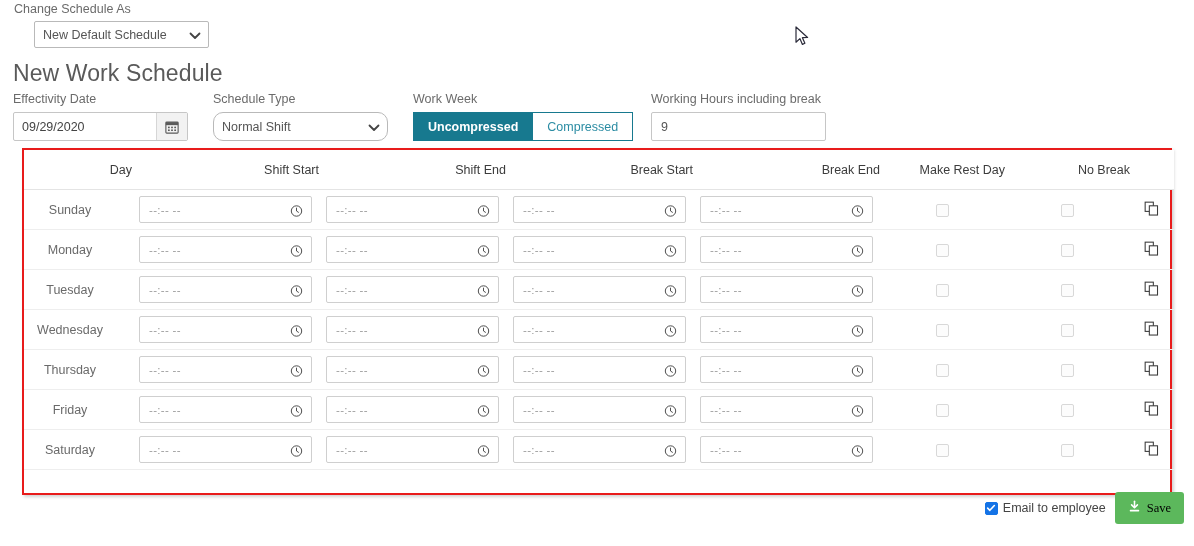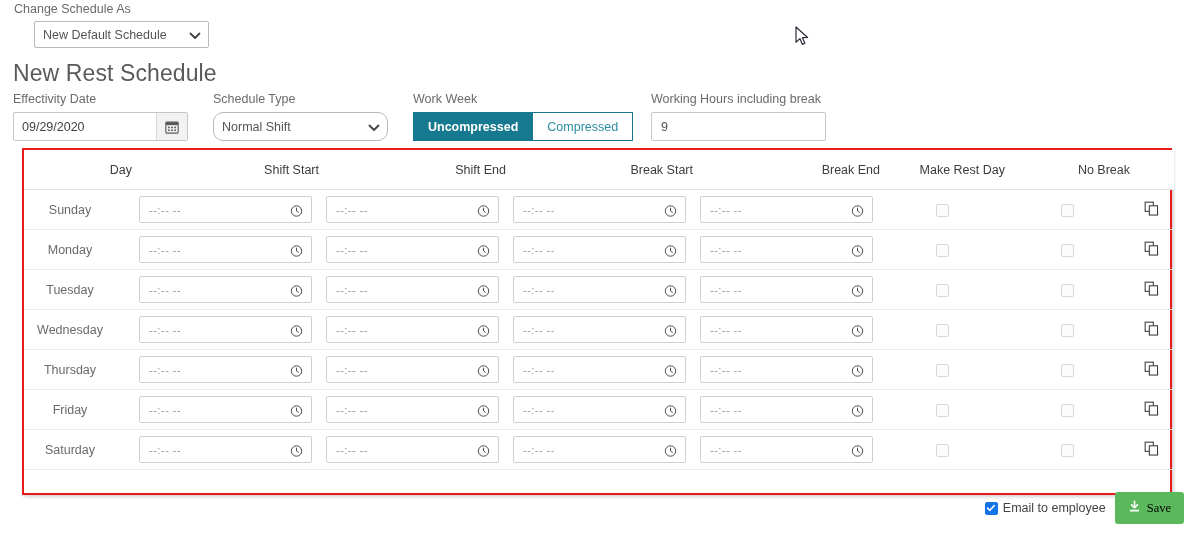--- a/index.html
+++ b/index.html
@@ -162,21 +162,21 @@
     <div class="select-box">
       <span>New Default Schedule</span>
       <span class="caret">
         <svg viewBox="0 0 12 12" width="12" height="12">
             <path d="M1.5 4 L6 8.5 L10.5 4" stroke="#444" stroke-width="1.8" fill="none" stroke-linecap="round" stroke-linejoin="round"></path>
           </svg>
       </span>
     </div>
   </div>
 
-  <div class="page-title">New Rest Schedule</div>
+  <div class="page-title">New Work Schedule</div>
 
   <div class="filters">
 
     <div class="fgroup" style="left:0;">
       <div class="field-label">Effectivity Date</div>
       <div class="date-wrap">
         <input type="text" value="09/29/2020" style="">
         <div class="cal-btn">
           <svg viewBox="0 0 16 16" width="14" height="14">
             <rect x="1" y="2.5" width="14" height="12.5" rx="1" fill="none" stroke="#5a5a5a" stroke-width="1.3"></rect>

